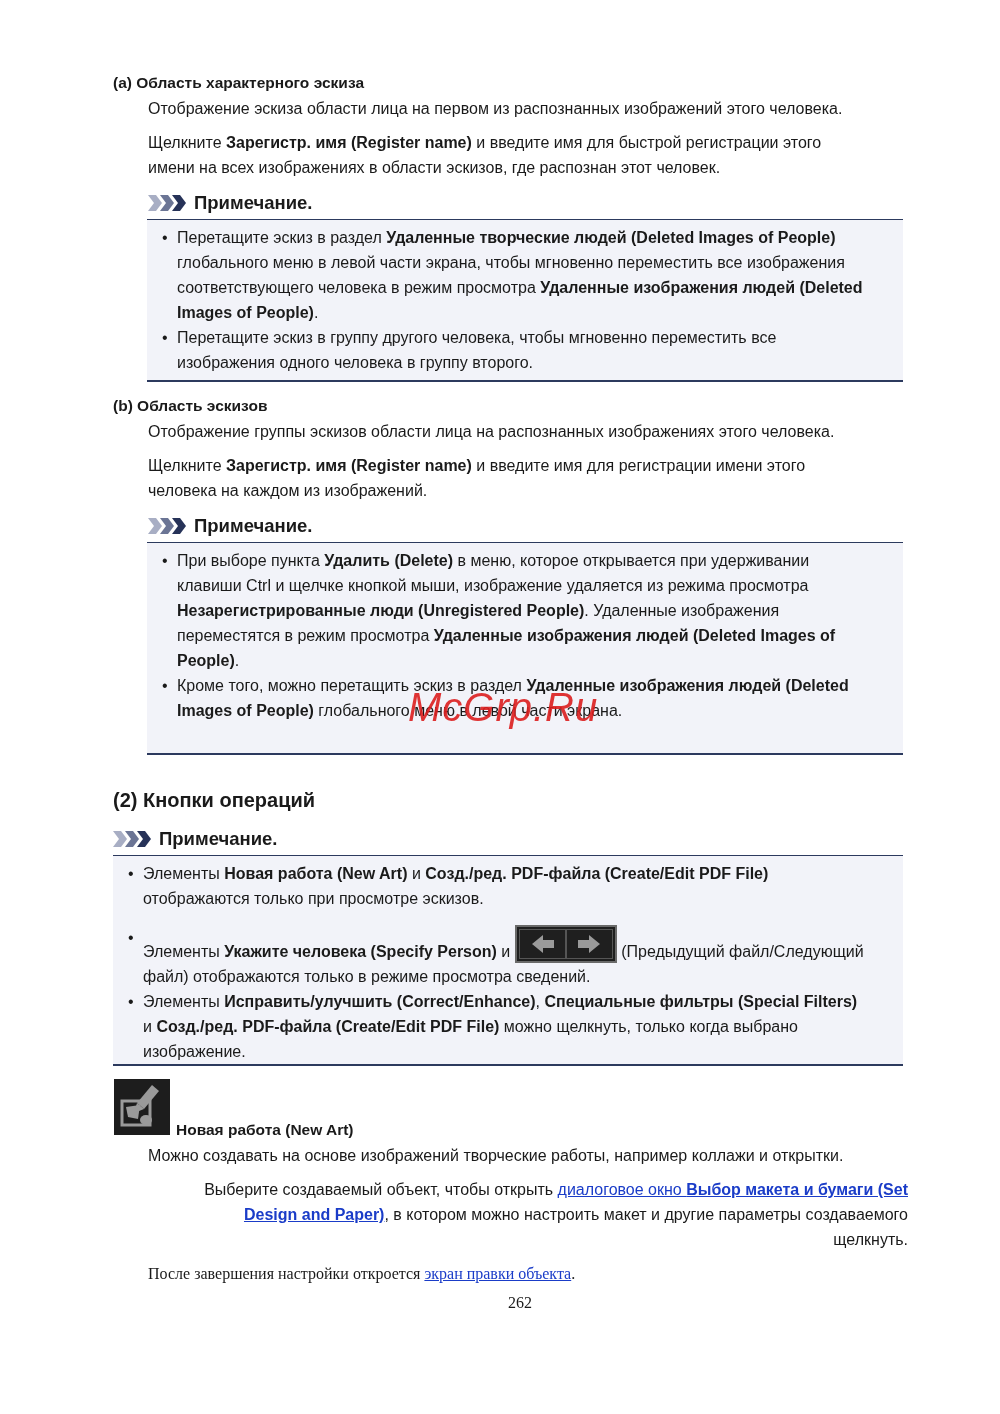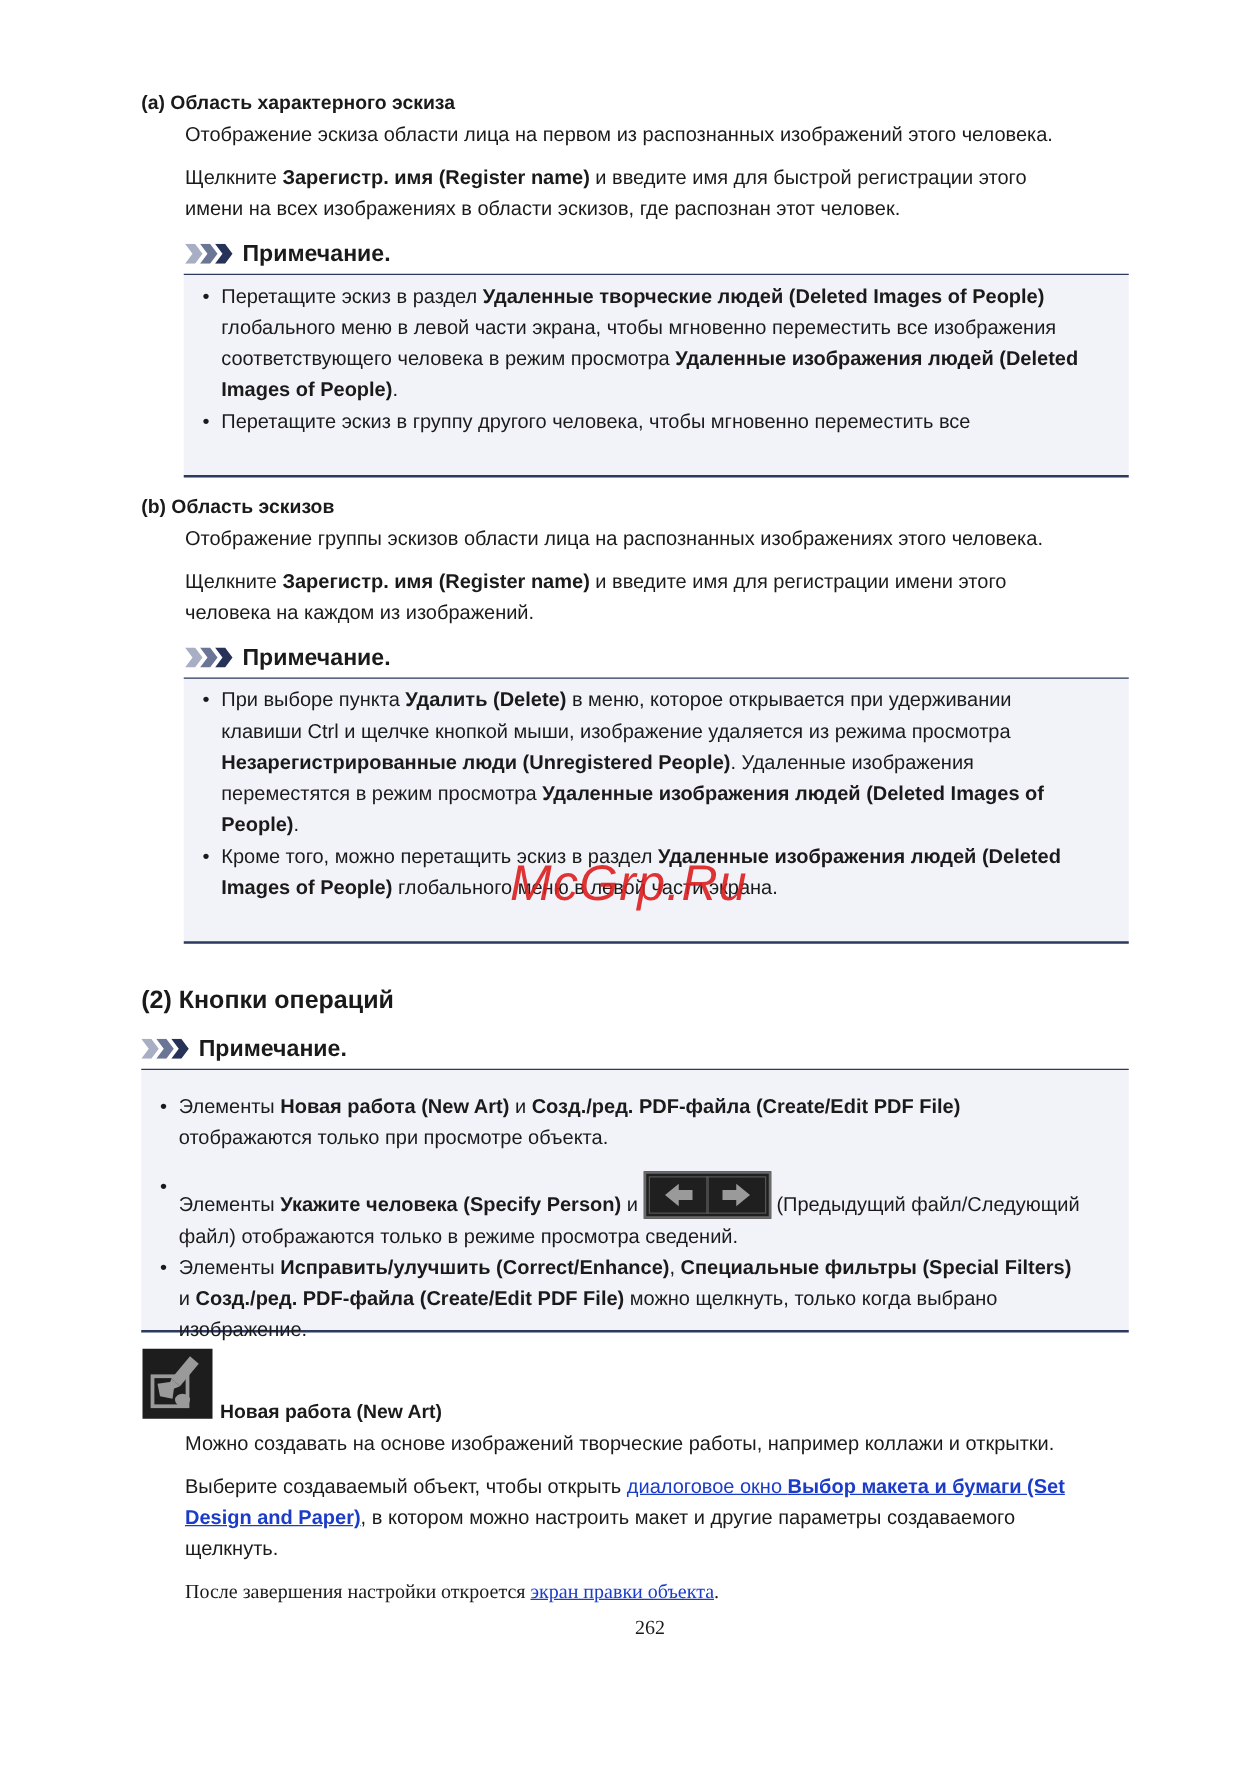--- a/index.html
+++ b/index.html
@@ -58,20 +58,21 @@
 <div class="note-box" style="left:147px; top:219px; width:756px; height:163px; padding-top:5px;">
   <ul>
     <li>
       <span>Перетащите эскиз в раздел </span><b>Удаленные творческие людей (Deleted Images of People)</b><br>
       <span>глобального меню в левой части экрана, чтобы мгновенно переместить все изображения</span><br>
       <span>соответствующего человека в режим просмотра </span><b>Удаленные изображения людей (Deleted</b><br>
       <b>Images of People)</b><span>.</span>
     </li>
     <li>
       <span>Перетащите эскиз в группу другого человека, чтобы мгновенно переместить все</span><br>
+      <span>изображения одного человека в группу второго.</span>
     </li>
   </ul>
 </div>
 
 <div class="abs subhead" style="left:113px; top:397px;">(b) Область эскизов</div>
 <div class="abs para" style="left:148px; top:419px;">Отображение группы эскизов области лица на распознанных изображениях этого человека.</div>
 <div class="abs para" style="left:148px; top:453px;">
   <span>Щелкните </span><b>Зарегистр. имя (Register name)</b><span> и введите имя для регистрации имени этого</span><br>
   <span>человека на каждом из изображений.</span>
 </div>
@@ -105,25 +106,25 @@
 <div class="abs h2" style="left:113px; top:789px;">(2) Кнопки операций</div>
 
 <div class="abs note-title" style="left:113px; top:828px;">
   <svg class="chev" viewBox="0 0 40 16">
     <polygon points="0,0 8,0 14,8 8,16 0,16 6,8" fill="#a8aec4"></polygon>
     <polygon points="12,0 20,0 26,8 20,16 12,16 18,8" fill="#6b7595"></polygon>
     <polygon points="24,0 32,0 38,8 32,16 24,16 30,8" fill="#263258"></polygon>
   </svg>
   <span>Примечание.</span>
 </div>
-<div class="note-box" style="left:113px; top:855px; width:790px; height:211px; padding-top:17px;">
+<div class="note-box" style="left:113px; top:855px; width:790px; height:211px; padding-top:5px;">
   <ul>
     <li>
       <span>Элементы </span><b>Новая работа (New Art)</b><span> и </span><b>Созд./ред. PDF-файла (Create/Edit PDF File)</b><br>
-      <span>отображаются только при просмотре объекта.</span>
+      <span>отображаются только при просмотре эскизов.</span>
     </li>
     <li style="margin-top:14px;">
       <span>Элементы </span><b>Укажите человека (Specify Person)</b><span> и </span><span class="navbtns"><span class="half l">
             <svg width="26" height="20" viewBox="0 0 26 20">
               <polygon points="2,10 13,1 13,6 24,6 24,14 13,14 13,19" fill="#9a9a9a"></polygon>
             </svg>
           </span><span class="half r">
             <svg width="26" height="20" viewBox="0 0 26 20">
               <polygon points="24,10 13,1 13,6 2,6 2,14 13,14 13,19" fill="#9a9a9a"></polygon>
             </svg>
@@ -142,21 +143,21 @@
   <svg width="56" height="56" viewBox="0 0 56 56">
     <rect x="8" y="22" width="28" height="24" fill="none" stroke="#9a9a9a" stroke-width="3"></rect>
     <polygon points="12,28 26,26 24,40 14,38" fill="#9a9a9a"></polygon>
     <ellipse cx="32" cy="41" rx="6" ry="5" fill="#9a9a9a"></ellipse>
     <polygon points="38,6 45,12 30,30 23,24" fill="#9a9a9a"></polygon>
     <polygon points="23,24 30,30 20,34" fill="#9a9a9a"></polygon>
   </svg>
 </div>
 <div class="abs subhead" style="left:176px; top:1121px;">Новая работа (New Art)</div>
 <div class="abs para" style="left:148px; top:1143px;">Можно создавать на основе изображений творческие работы, например коллажи и открытки.</div>
-<div class="abs para" style="left:148px; top:1177px; width:760px;">
+<div class="abs para" style="left:148px; top:1177px; width:760px;text-align:right;">
   <span>Выберите создаваемый объект, чтобы открыть </span><a class="link"><span>диалоговое окно </span><b>Выбор макета и бумаги (Set</b><br><b>Design and Paper)</b></a><span>, в котором можно настроить макет и другие параметры создаваемого</span><br>
   <span>щелкнуть.</span>
 </div>
 <div class="abs para" style="left:148px; top:1261px;font-family:Liberation Serif, serif;">
   <span>После завершения настройки откроется </span><a class="link">экран правки объекта</a><span>.</span>
 </div>
 
 <div class="abs pagenum" style="left:488px; top:1294px;margin-left:20px;">262</div>
 
 </body></html>

